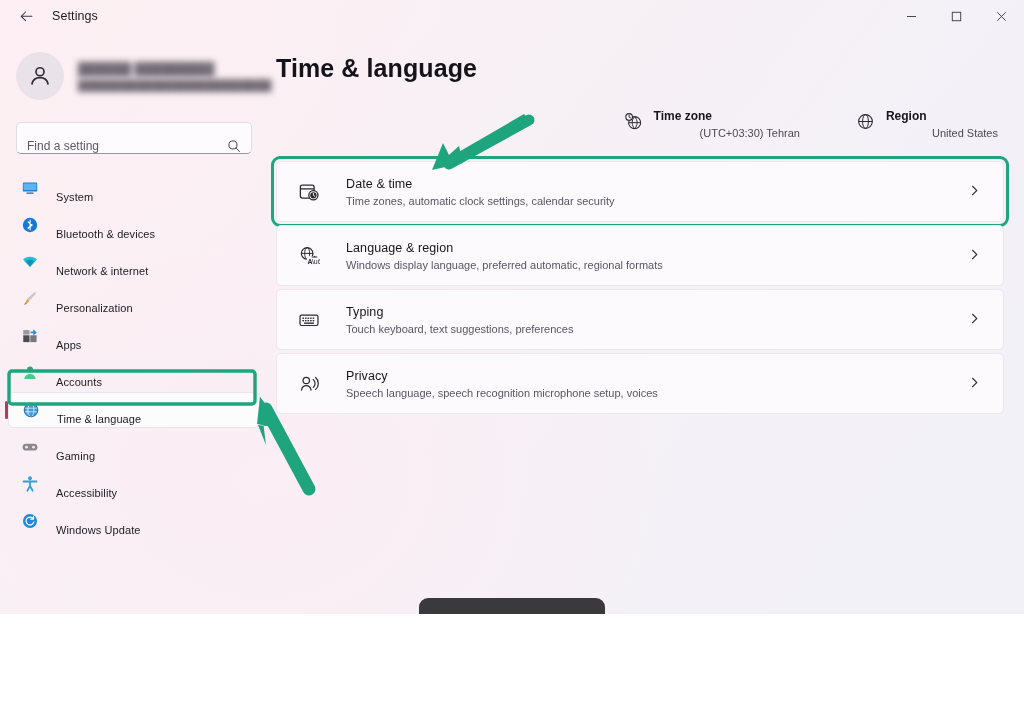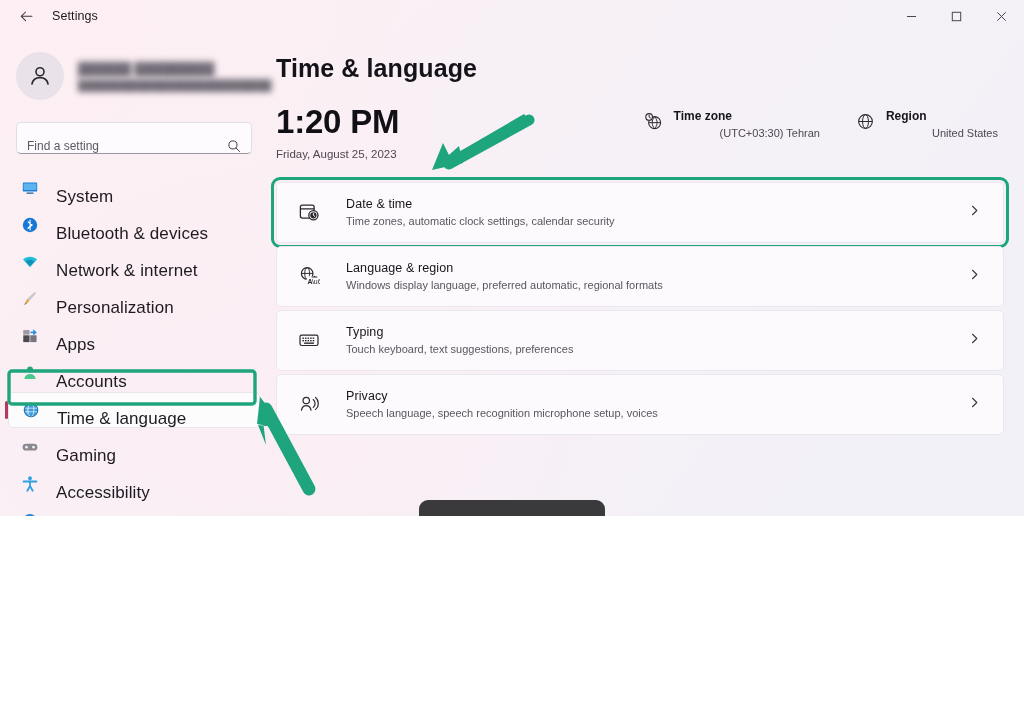--- a/index.html
+++ b/index.html
@@ -7,21 +7,21 @@
   html, body {
     width: 1024px;
     height: 725px;
     overflow: hidden;
     font-family: "Liberation Sans", sans-serif;
   }
 
   #app {
     position: relative;
     width: 1024px;
-    height: 516px;
+    height: 614px;
     background:
       radial-gradient(ellipse 760px 620px at 2% 6%, #fdeff3 0%, rgba(253,239,243,0) 62%),
       radial-gradient(ellipse 620px 520px at 26% 78%, #fbeef4 0%, rgba(251,238,244,0) 68%),
       linear-gradient(128deg, #fcf0f2 0%, #f8f0f5 34%, #f4f1f7 64%, #f1f1f7 100%);
     overflow: hidden;
   }
 
   
   .titlebar {
     position: absolute; top: 0; left: 0;
@@ -108,21 +108,21 @@
     content: "";
     position: absolute; left: -4px; top: 8px;
     width: 3px; height: 18px; border-radius: 2px;
     background: #b33a5a;
   }
   .nav-ico {
     width: 20px; height: 20px; flex: 0 0 20px;
     display: flex; align-items: center; justify-content: center;
     margin-right: 16px;
   }
-  .nav-label { font-size: 17px; color: #1d1a22; letter-spacing: .1px; margin-top: 17px; }
+  .nav-label { font-size: 11px; color: #1d1a22; letter-spacing: .1px; margin-top: 17px; }
 
   
   .main {
     position: absolute; left: 268px; top: 32px;
     width: 756px; height: 693px;
     padding: 14px 20px 0 8px;
   }
   .page-title {
     font-size: 25px; font-weight: bold; color: #15131a;
     letter-spacing: .1px; margin-top: 8px;
@@ -134,21 +134,21 @@
   }
   .clock-left { flex: 0 0 auto; }
   .clock-time {
     font-size: 33px; font-weight: bold; color: #121017;
     line-height: 1.02; letter-spacing: -.2px;
   }
   .clock-date {
     font-size: 11.5px; color: #4d4853; margin-top: 9px;
   }
   .info-group {
-    display: flex; margin-left: auto; margin-top: 4px; gap: 36px;
+    display: flex; margin-left: auto; margin-top: 4px; gap: 56px;
     padding-right: 6px;
   }
   .info-cell { display: flex; align-items: flex-start; }
   .info-ico { margin-right: 11px; margin-top: 3px; }
   .info-label { font-size: 12px; font-weight: bold; color: #17151c; }
   .info-value { font-size: 11px; color: #4d4853; margin-top: 4px; padding-left: 46px; }
 
   
   .cards { margin-top: 22px; }
   .card {
@@ -365,24 +365,20 @@
       </div>
 
     </div>
   </div>
 
   <div class="main">
 
     <div class="page-title">Time &amp; language</div>
 
     <div class="clockrow">
-      <div class="clock-left">
-        <div class="clock-time">1:20 PM</div>
-        <div class="clock-date">Friday, August 25, 2023</div>
-      </div>
 
       <div class="info-group">
 
         <div class="info-cell">
           <div class="info-ico">
             <svg width="19" height="19" viewBox="0 0 20 20">
               <circle cx="11.2" cy="11.2" r="6.3" fill="none" stroke="#2c2830" stroke-width="1.15"></circle>
               <path d="M4.9 11.2h12.6M11.2 4.9c1.7 1.8 2.6 4 2.6 6.3s-.9 4.5-2.6 6.3c-1.7-1.8-2.6-4-2.6-6.3s.9-4.5 2.6-6.3z" fill="none" stroke="#2c2830" stroke-width="1.0"></path>
               <circle cx="5.4" cy="5.2" r="3.5" fill="#f7f2f6" stroke="#2c2830" stroke-width="1.15"></circle>
               <path d="M5.4 3.2v2.1l1.5 1" fill="none" stroke="#2c2830" stroke-width="1.05" stroke-linecap="round" stroke-linejoin="round"></path>

